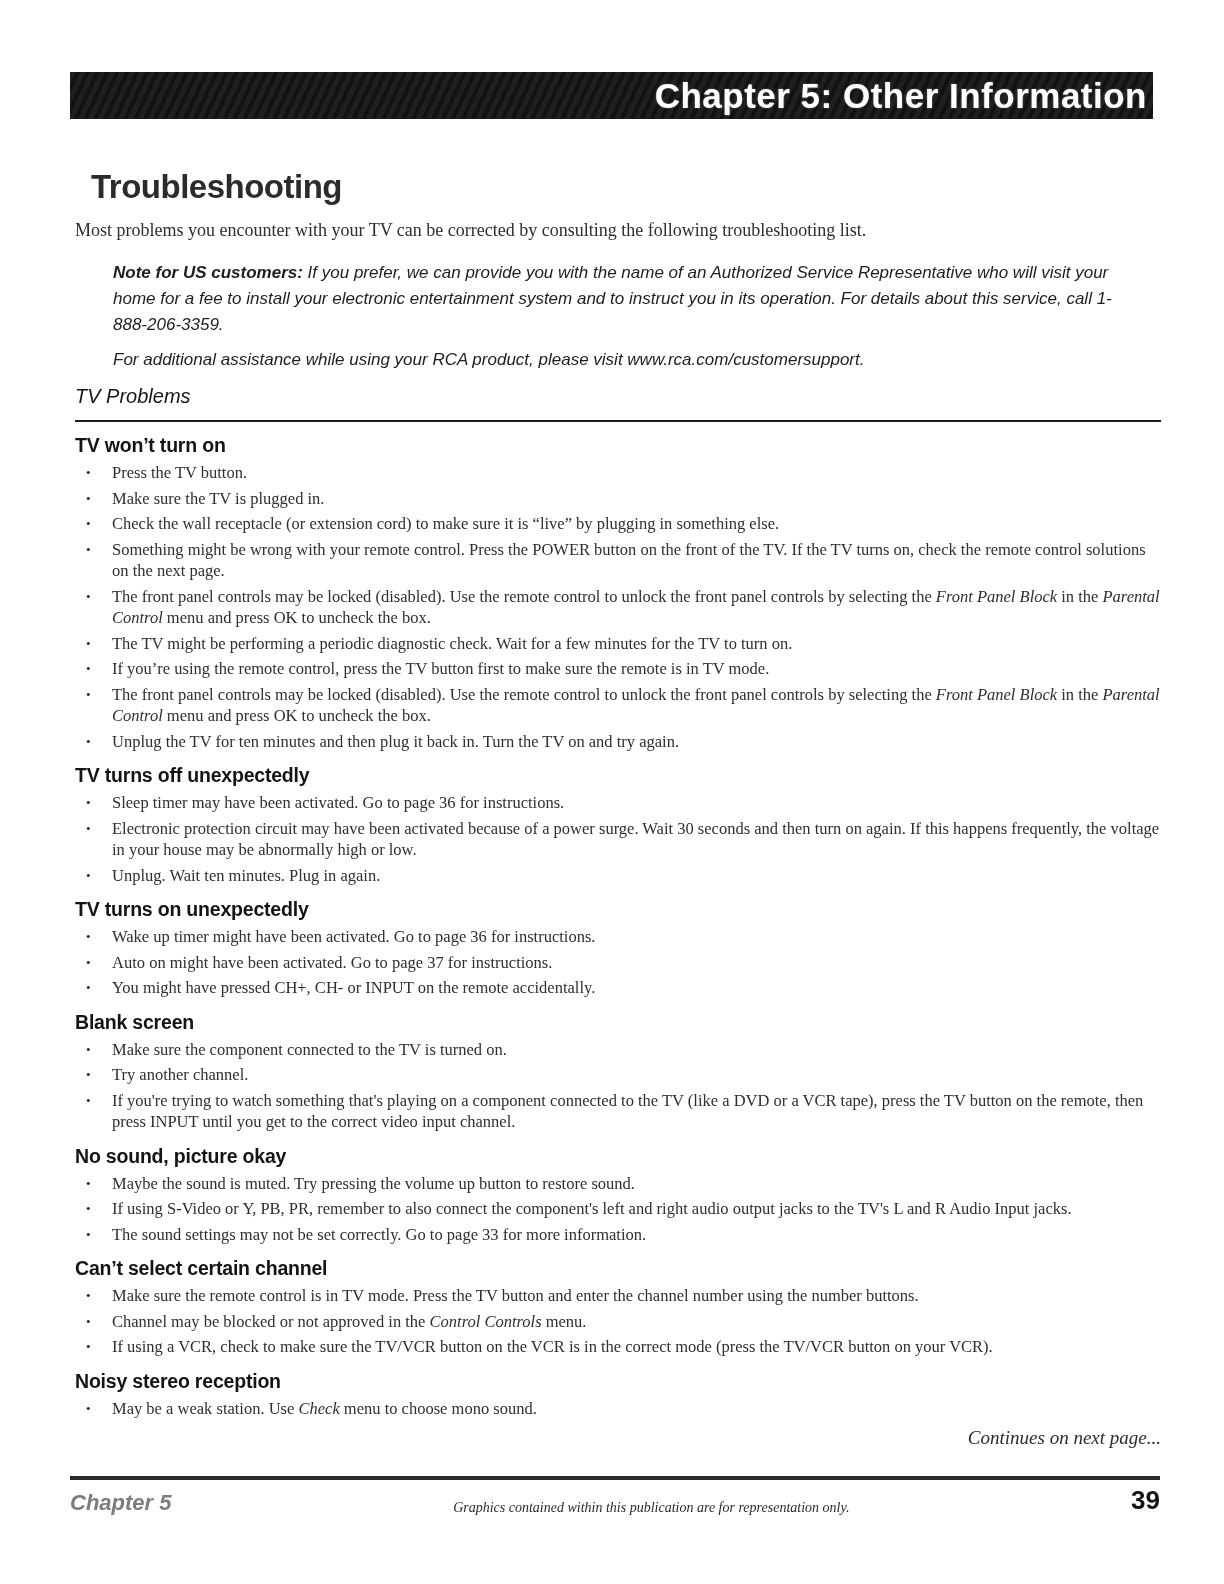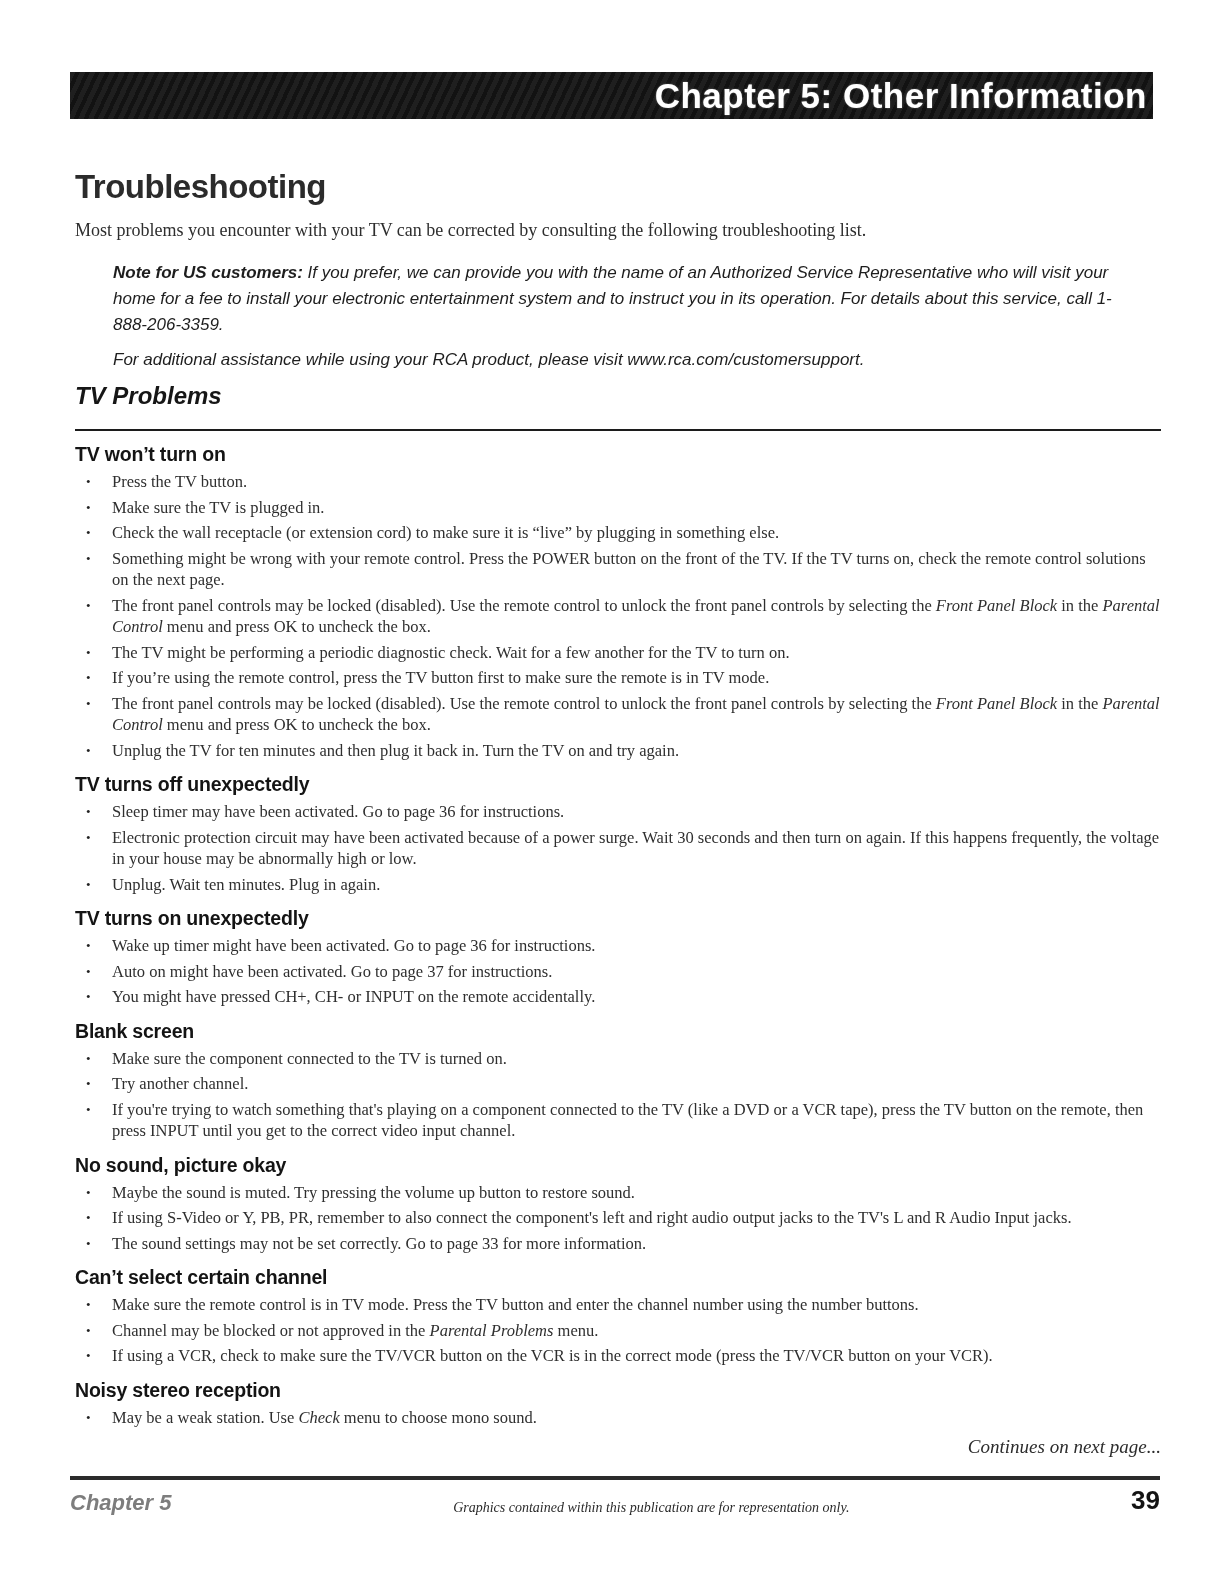--- a/index.html
+++ b/index.html
@@ -16,31 +16,31 @@
   }
   .banner-title{
     font-family:"Liberation Sans", sans-serif;font-weight:bold;font-size:35px;
     color:#ffffff;letter-spacing:0.5px;white-space:nowrap;
     text-shadow:0 0 2px rgba(255,255,255,.35);
   }
   
   .content{position:absolute;left:75px;top:168px;width:1086px;}
   .doc-title{
     font-family:"Liberation Sans", sans-serif;font-weight:bold;font-size:33px;
-    color:#2b2b2b;margin:0 0 12px 0;line-height:38px;letter-spacing:-0.5px;
+    color:#2b2b2b;margin:0 0 12px 16px;line-height:38px;letter-spacing:-0.5px;
   }
   .intro{font-size:18px;line-height:24px;margin:0 0 18px 0;color:#2e2e2e;}
   .note{margin:0 0 0 38px;padding-right:30px;font-family:"Liberation Sans", sans-serif;
     font-style:italic;font-size:17px;line-height:26px;color:#1e1e1e;}
   .note p{margin:0 0 9px 0;}
   .note .note-label{font-weight:bold;font-style:italic;}
   
   .rule-heading{
-    font-family:"Liberation Sans", sans-serif;font-weight:bold;font-style:italic;
-    font-size:24px;color:#161616;margin:10px 0 8px 0;padding-bottom:20px;
+    font-family:"Liberation Sans", sans-serif;font-weight:normal;font-style:italic;
+    font-size:20px;color:#161616;margin:10px 0 8px 0;padding-bottom:11px;
     border-bottom:2.5px solid #1c1c1c;line-height:26px;
   }
   
   .section h3{
     font-family:"Liberation Sans", sans-serif;font-weight:bold;font-size:19.5px;
     color:#141414;margin:12px 0 6px 0;line-height:22px;letter-spacing:-0.2px;
   }
   .section ul{list-style:none;margin:0;padding:0;}
   .section li{display:flex;margin:0 0 4px 0;font-size:16.5px;line-height:21.5px;color:#2f2f2f;}
   .section .bullet{flex:0 0 37px;padding-left:11px;box-sizing:border-box;font-size:13px;line-height:21.5px;color:#222;}
@@ -94,21 +94,21 @@
             <li>
               <span class="bullet">•</span>
               <span class="li-text">Something might be wrong with your remote control. Press the POWER button on the front of the TV. If the TV turns on, check the remote control solutions on the next page.</span>
             </li>
             <li>
               <span class="bullet">•</span>
               <span class="li-text">The front panel controls may be locked (disabled). Use the remote control to unlock the front panel controls by selecting the <i>Front Panel Block</i> in the <i>Parental Control</i> menu and press OK to uncheck the box.</span>
             </li>
             <li>
               <span class="bullet">•</span>
-              <span class="li-text">The TV might be performing a periodic diagnostic check. Wait for a few another for the TV to turn on.</span>
+              <span class="li-text">The TV might be performing a periodic diagnostic check. Wait for a few minutes for the TV to turn on.</span>
             </li>
           </ul>
         </div>
         <div class="section">
           <ul>
             <li>
               <span class="bullet">•</span>
               <span class="li-text">If you’re using the remote control, press the TV button first to make sure the remote is in TV mode.</span>
             </li>
             <li>
@@ -191,21 +191,21 @@
         </div>
         <div class="section">
           <h3>Can’t select certain channel</h3>
           <ul>
             <li>
               <span class="bullet">•</span>
               <span class="li-text">Make sure the remote control is in TV mode. Press the TV button and enter the channel number using the number buttons.</span>
             </li>
             <li>
               <span class="bullet">•</span>
-              <span class="li-text">Channel may be blocked or not approved in the <i>Parental Problems</i> menu.</span>
+              <span class="li-text">Channel may be blocked or not approved in the <i>Control Controls</i> menu.</span>
             </li>
             <li>
               <span class="bullet">•</span>
               <span class="li-text">If using a VCR, check to make sure the TV/VCR button on the VCR is in the correct mode (press the TV/VCR button on your VCR).</span>
             </li>
           </ul>
         </div>
         <div class="section">
           <h3>Noisy stereo reception</h3>
           <ul>

